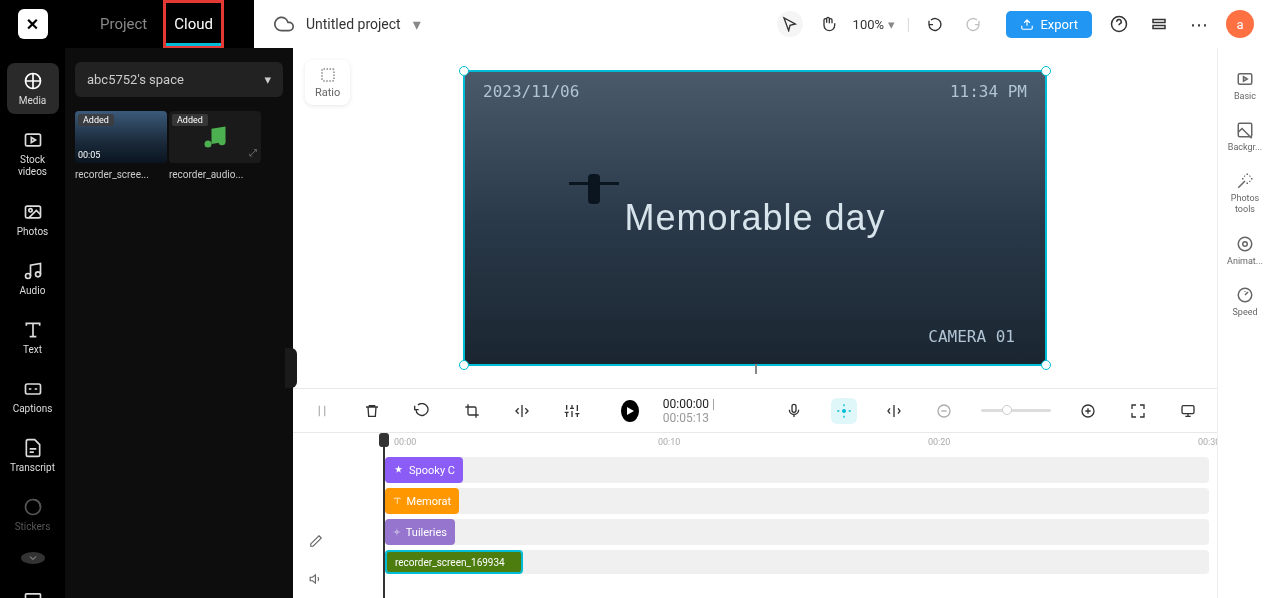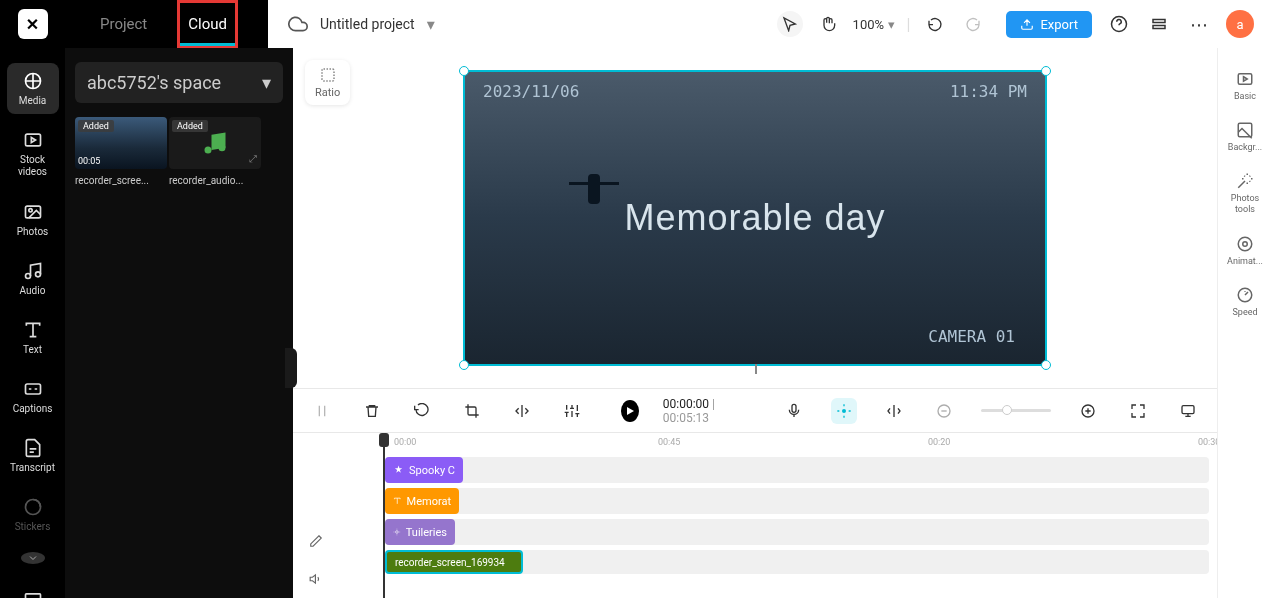--- a/index.html
+++ b/index.html
@@ -1,38 +1,38 @@
 <!DOCTYPE html>
 <html><head>
 <meta charset="utf-8">
 <style>
 *{margin:0;padding:0;box-sizing:border-box;font-family:-apple-system,BlinkMacSystemFont,"Segoe UI",Roboto,sans-serif}
 body{width:1272px;height:598px;background:#fff;display:flex;flex-direction:column;overflow:hidden}
 .top-bar{height:48px;display:flex;align-items:center;background:#000;color:#fff}
 .logo-area{width:65px;display:flex;align-items:center;justify-content:center}
 .logo{width:30px;height:30px;background:#fff;border-radius:6px;display:flex;align-items:center;justify-content:center;color:#000;font-weight:bold;font-size:16px}
-.top-tabs{display:flex;gap:30px;padding-left:35px;height:100%;align-items:flex-end}
+.top-tabs{display:flex;gap:16px;padding-left:35px;height:100%;align-items:flex-end}
 .top-tab{color:#888;font-size:15px;cursor:pointer;height:100%;display:flex;align-items:center;position:relative}
 .top-tab.active{color:#fff;border:3px solid #e53935;padding:2px 8px}
 .top-tab.sub-active::after{content:'';position:absolute;bottom:-1px;left:0;right:0;height:3px;background:#00bcd4}
 .top-center{display:flex;align-items:center;background:#fff;color:#222;flex:1;height:100%;padding:0 20px;gap:12px;margin-left:30px}
 .top-right{display:flex;align-items:center;gap:14px;padding-right:18px;background:#fff;height:100%}
 .icon-btn{width:26px;height:26px;display:flex;align-items:center;justify-content:center;cursor:pointer;border-radius:50%;color:#333}
 .icon-btn.rounded{background:#f5f5f5}
 .export-btn{background:#2196f3;color:#fff;padding:6px 14px;border-radius:5px;font-size:13px;display:flex;align-items:center;gap:6px;cursor:pointer}
 .avatar{width:28px;height:28px;background:#ff7043;border-radius:50%;display:flex;align-items:center;justify-content:center;color:#fff;font-size:13px}
 .main-row{display:flex;flex:1;overflow:hidden}
 .left-rail{width:65px;background:#000;display:flex;flex-direction:column;align-items:center;padding-top:15px;gap:8px}
 .rail-item{width:52px;display:flex;flex-direction:column;align-items:center;gap:4px;color:#ddd;font-size:10px;padding:8px 0;border-radius:8px;cursor:pointer}
 .rail-item.active{background:#2a2a2a}
 .rail-item.disabled{color:#555}
 .rail-icon{width:20px;height:20px}
 .rail-collapse{width:24px;height:24px;background:#333;border-radius:50%;display:flex;align-items:center;justify-content:center;margin-top:4px;cursor:pointer}
 .media-panel{width:228px;background:#0d0d0d;padding:14px 10px;color:#fff}
-.space-dropdown{background:#222;border-radius:6px;padding:10px 12px;display:flex;justify-content:space-between;align-items:center;font-size:18px;cursor:pointer;margin-bottom:14px;color:#ccc}
+.space-dropdown{background:#222;border-radius:6px;padding:10px 12px;display:flex;justify-content:space-between;align-items:center;font-size:13px;cursor:pointer;margin-bottom:14px;color:#ccc}
 .media-grid{display:flex;gap:2px}
 .media-item{width:92px}
 .media-thumb{width:92px;height:52px;border-radius:4px;position:relative;overflow:hidden}
 .media-thumb.video{background:linear-gradient(180deg,#3b5a7a 0%,#1a2a3a 60%,#0a1420 100%)}
 .media-thumb.audio{background:#1a1a1a;display:flex;align-items:center;justify-content:center}
 .added-badge{position:absolute;top:3px;left:3px;background:rgba(60,60,60,0.85);font-size:9px;padding:1px 5px;border-radius:2px}
 .duration{position:absolute;bottom:3px;left:3px;font-size:9px}
 .media-name{font-size:10px;color:#ccc;margin-top:6px;white-space:nowrap;overflow:hidden;text-overflow:ellipsis}
 .center-col{flex:1;display:flex;flex-direction:column;background:#fff;position:relative}
 .ratio-badge{position:absolute;top:12px;left:12px;background:#fff;border-radius:8px;padding:6px 10px;box-shadow:0 1px 4px rgba(0,0,0,0.1);font-size:11px;color:#666;display:flex;flex-direction:column;align-items:center;gap:2px;z-index:5}
@@ -360,21 +360,21 @@
               <rect x="3" y="4" width="18" height="12" rx="2"></rect>
               <path d="M8 20h8M12 16v4"></path>
             </svg>
           </span>
       </div>
     </div>
 
     <div class="timeline-area">
       <div class="ruler">
         <span class="ruler-mark" style="left:101px">00:00</span>
-        <span class="ruler-mark" style="left:365px">00:45</span>
+        <span class="ruler-mark" style="left:365px">00:10</span>
         <span class="ruler-mark" style="left:635px">00:20</span>
         <span class="ruler-mark" style="left:905px">00:30</span>
       </div>
       <div class="playhead">
           <div class="playhead-handle"></div>
         </div>
       <div class="tracks">
         <div class="track-row">
           <div class="clip purple">
               <svg width="12" height="12" viewBox="0 0 24 24" fill="#fff">

